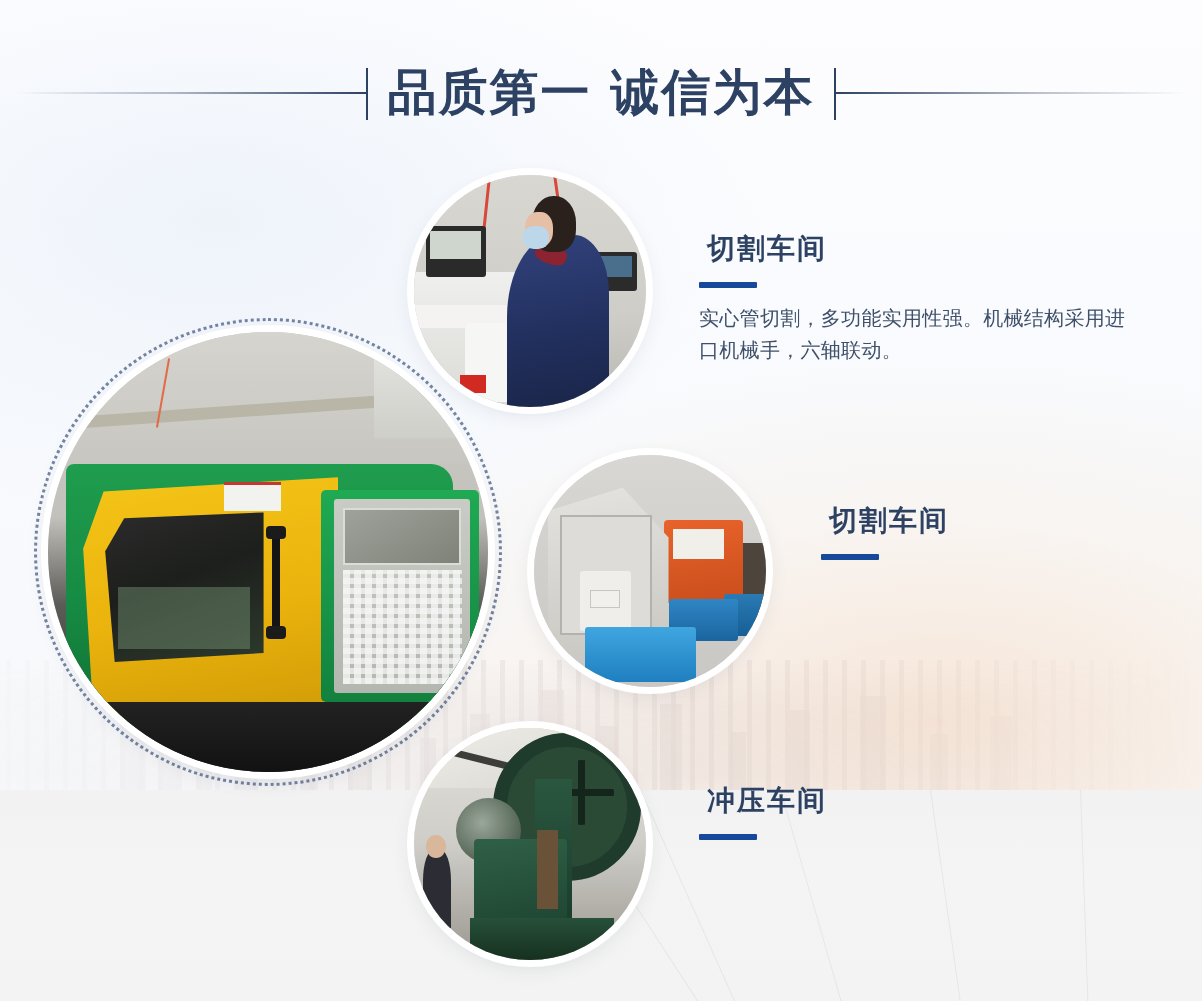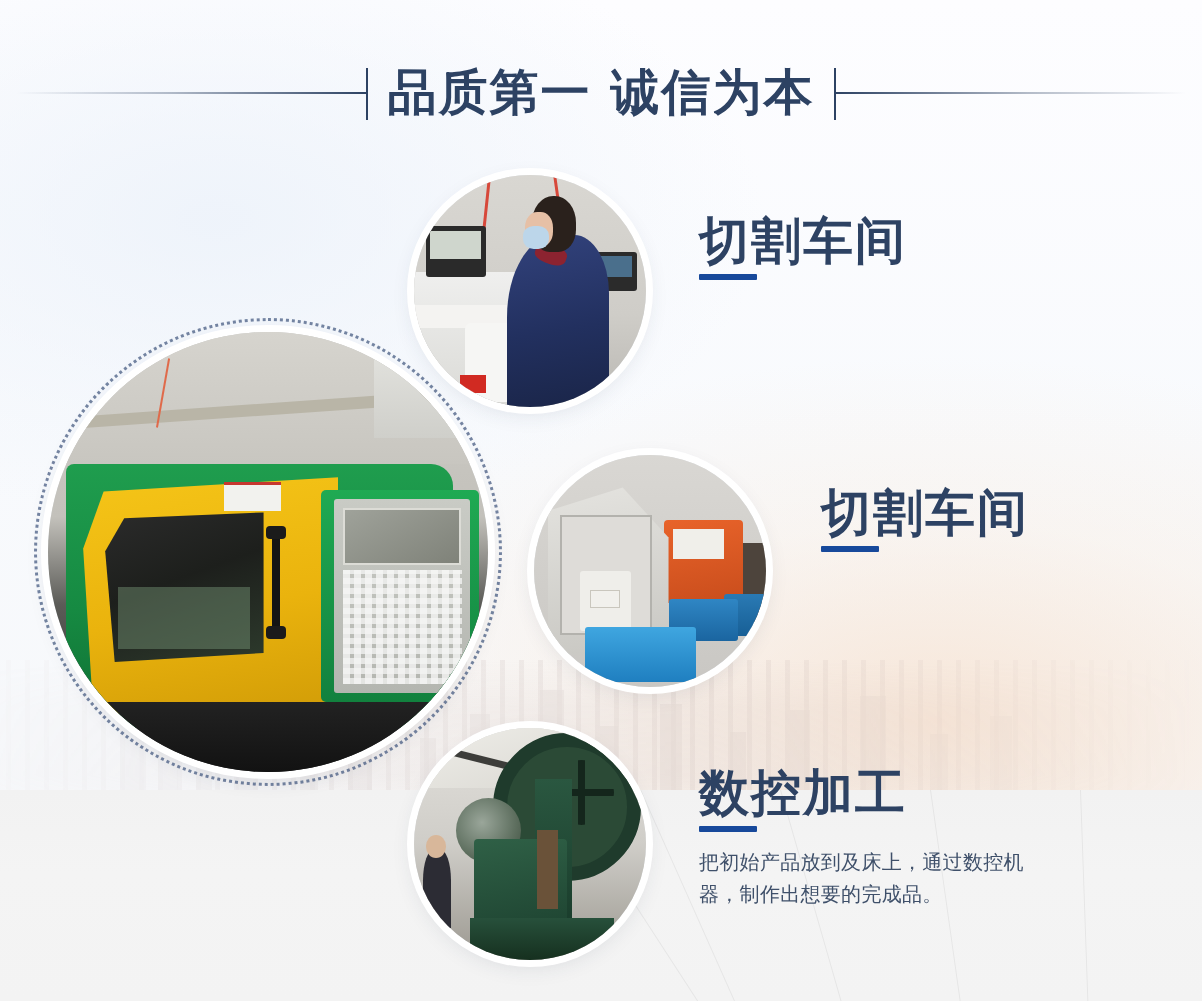--- a/index.html
+++ b/index.html
@@ -178,22 +178,22 @@
   .s3-body{position:absolute;left:26%;top:48%;width:40%;height:42%;background:linear-gradient(170deg,#2f6046,#1d4230);border-radius:4px;}
   .s3-col{position:absolute;left:52%;top:22%;width:16%;height:62%;background:linear-gradient(180deg,#2a5740,#1a3d2c);}
   .s3-ram{position:absolute;left:53%;top:44%;width:9%;height:34%;background:#6a5239;}
   .s3-base{position:absolute;left:24%;bottom:0;width:62%;height:18%;background:linear-gradient(180deg,#27503b,#16301f);}
   .s3-person{position:absolute;left:4%;top:52%;width:12%;height:34%;background:#2c2c34;border-radius:40% 40% 0 0;}
   .s3-phead{position:absolute;left:5%;top:46%;width:9%;height:10%;background:#d8b79a;border-radius:50%;}
 
   
   .block{position:absolute;}
   .block h3{
-    margin:0;
-    font-size:50px;
+    margin:8px;
+    font-size:28px;
     line-height:46px;
     font-weight:bold;
     letter-spacing:2px;
     color:#2d4263;
     white-space:nowrap;
   }
   .accent{
     margin-top:10px;
     width:58px;height:6px;background:#17499b;border-radius:1px;
   }
@@ -290,20 +290,21 @@
       <div class="s1-body"></div>
       <div class="s1-collar"></div>
       <div class="s1-head"></div>
       <div class="s1-face"></div>
       <div class="s1-mask"></div>
     </div>
   </div>
   <div class="block b1">
     <h3>切割车间</h3>
     <div class="accent"></div>
+    <p>实心管切割，多功能实用性强。机械结构采用进口机械手，六轴联动。</p>
   </div>
 
   <div class="circle c-2">
     <div class="scene">
       <div class="s2-bg"></div>
       <div class="s2-dark"></div>
       <div class="s2-orange"></div>
       <div class="s2-orscreen"></div>
       <div class="s2-cab"></div>
       <div class="s2-door"></div>
@@ -329,18 +330,17 @@
       <div class="s3-flywheel"></div>
       <div class="s3-col"></div>
       <div class="s3-body"></div>
       <div class="s3-ram"></div>
       <div class="s3-person"></div>
       <div class="s3-phead"></div>
       <div class="s3-base"></div>
     </div>
   </div>
   <div class="block b3">
-    <h3>数控加工</h3>
+    <h3>冲压车间</h3>
     <div class="accent"></div>
-    <p>把初始产品放到及床上，通过数控机器，制作出想要的完成品。</p>
   </div>
 
 </div>
 
 </body></html>

